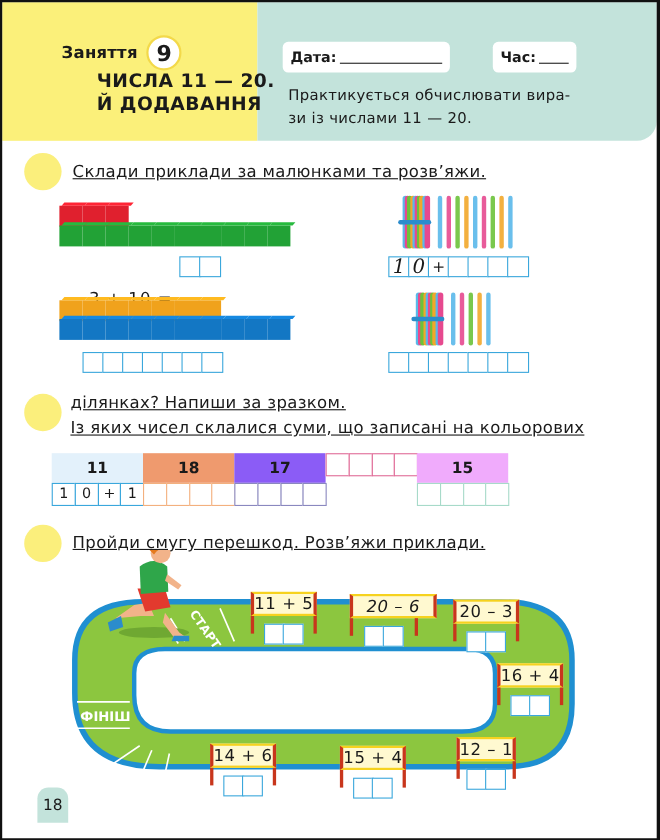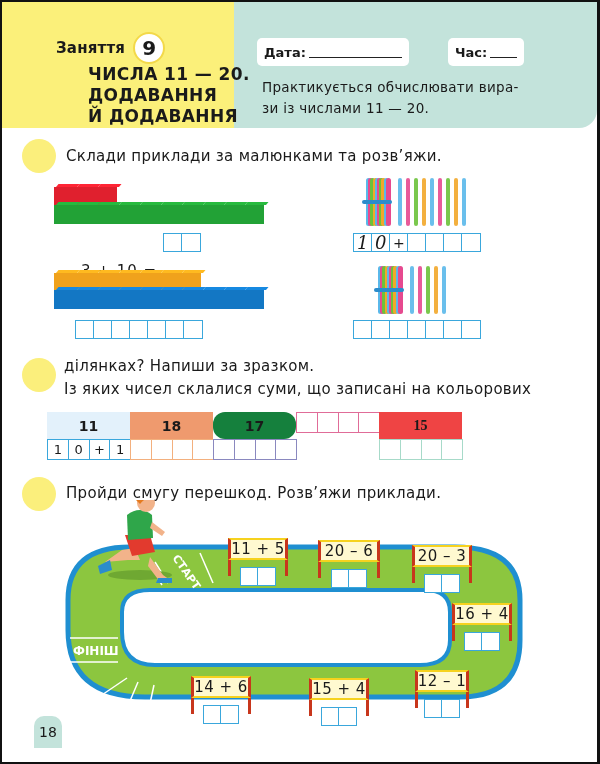--- a/index.html
+++ b/index.html
@@ -14,21 +14,21 @@
   .lesson-row { position: absolute; left: 56px; top: 32px; display: flex; align-items: center; }
   .lesson-label { font-size: 15px; font-weight: bold; letter-spacing: 0.2px; }
   .lesson-num { margin-left: 8px; width: 32px; height: 32px; border-radius: 50%; background: #fff; border: 2px solid #f3d94a; display: flex; align-items: center; justify-content: center; font-size: 20px; font-weight: bold; }
   .lesson-title { position: absolute; left: 56px; top: 64px; font-size: 17px; font-weight: bold; line-height: 21px; letter-spacing: 0.4px; margin-left: 32px; }
   .field-box { position: absolute; top: 38px; height: 28px; background: #fff; border-radius: 5px; display: flex; align-items: center; padding: 0 7px; font-size: 13px; font-weight: bold; }
   .field-box .line { display: inline-block; border-bottom: 1.5px solid #222; height: 12px; margin-left: 3px; }
   .goal { position: absolute; left: 262px; top: 77px; width: 290px; font-size: 13.5px; line-height: 21px; letter-spacing: 0.3px; }
 
   
   .bullet { position: absolute; width: 34px; height: 34px; border-radius: 50%; background: #fbef7c; }
-  .task-text { position: absolute; font-size: 15px; line-height: 23px; letter-spacing: 0.3px; }
+  .task-text { position: absolute; font-size: 15px; line-height: 23px; letter-spacing: 0.3px; text-decoration: underline; }
 
   
   .cube-row { position: absolute; display: flex; }
   .cube { width: 20.5px; height: 19px; position: relative; margin-right: 0.5px; }
   .cube::before { content: ""; position: absolute; left: 2px; top: -3px; width: 100%; height: 3px; background: inherit; filter: brightness(1.15); transform: skewX(-40deg); transform-origin: bottom left; }
 
   
   .boxes { position: absolute; display: flex; }
   .box { width: 19.5px; height: 19px; border: 1.5px solid #3aa7dc; margin-right: -1.5px; background: #fff; font-size: 14px; display: flex; align-items: center; justify-content: center; }
   .box.hand { font-family: "DejaVu Serif", serif; font-style: italic; font-size: 18px; }
@@ -63,21 +63,20 @@
 
 <div class="hdr-yellow"></div>
 <div class="hdr-teal"></div>
 
 <div class="lesson-row">
   <span class="lesson-label">Заняття</span>
   <span class="lesson-num">9</span>
 </div>
 <div class="lesson-title">
   <div>ЧИСЛА 11 — 20.</div>
-  <div>ДОДАВАННЯ</div>
   <div>Й ДОДАВАННЯ</div>
 </div>
 
 <div class="field-box" style="left:257px; width:152px;">
   <span>Дата:</span>
   <span class="line" style="width:100px;"></span>
 </div>
 <div class="field-box" style="left:448px; width:76px;">
   <span>Час:</span>
   <span class="line" style="width:30px;"></span>
@@ -222,38 +221,38 @@
     <div class="sum-col">
       <div class="sum-head" style="background: rgb(239, 154, 110);">18</div>
       <div class="sum-boxes">
         <span class="sb" style="border-color: rgb(243, 176, 126);"></span>
         <span class="sb" style="border-color: rgb(243, 176, 126);"></span>
         <span class="sb" style="border-color: rgb(243, 176, 126);"></span>
         <span class="sb" style="border-color: rgb(243, 176, 126);"></span>
       </div>
     </div>
     <div class="sum-col">
-      <div class="sum-head" style="background: #15803d; border-radius: 12px;">17</div>
+      <div class="sum-head" style="background: #8b5cf6;">17</div>
       <div class="sum-boxes">
         <span class="sb" style="border-color: rgb(138, 136, 191);"></span>
         <span class="sb" style="border-color: rgb(138, 136, 191);"></span>
         <span class="sb" style="border-color: rgb(138, 136, 191);"></span>
         <span class="sb" style="border-color: rgb(138, 136, 191);"></span>
       </div>
     </div>
     <div class="sum-col">
       <div class="sum-boxes">
         <span class="sb" style="border-color: rgb(224, 108, 152);"></span>
         <span class="sb" style="border-color: rgb(224, 108, 152);"></span>
         <span class="sb" style="border-color: rgb(224, 108, 152);"></span>
         <span class="sb" style="border-color: rgb(224, 108, 152);"></span>
       </div>
     </div>
     <div class="sum-col">
-      <div class="sum-head" style="background: #ef4444; font-family: Liberation Serif, serif;">15</div>
+      <div class="sum-head" style="background: #f0abfc;">15</div>
       <div class="sum-boxes">
         <span class="sb" style="border-color: rgb(167, 218, 201);"></span>
         <span class="sb" style="border-color: rgb(167, 218, 201);"></span>
         <span class="sb" style="border-color: rgb(167, 218, 201);"></span>
         <span class="sb" style="border-color: rgb(167, 218, 201);"></span>
       </div>
     </div>
   </div>
 
 <div class="bullet" style="left:22px; top:477px;"></div>
@@ -296,21 +295,21 @@
     <div class="hurdle" style="left: 228px; top: 538px;">
       <div class="banner" style="width: 60px;">11 + 5</div>
       <span class="leg" style="left: 0px; top: 22px; height: 16px;"></span>
       <span class="leg" style="left: 57px; top: 22px; height: 16px;"></span>
       <div class="ans" style="left: 11.5px; top: 29px;">
         <span></span>
         <span></span>
       </div>
     </div>
     <div class="hurdle" style="left: 318px; top: 540px;">
-      <div class="banner" style="width: 62px;">20 – 6</div>
+      <div class="banner" style="width: 79px; font-style: italic;">20 – 6</div>
       <span class="leg" style="left: 0px; top: 22px; height: 16px;"></span>
       <span class="leg" style="left: 59px; top: 22px; height: 16px;"></span>
       <div class="ans" style="left: 12.5px; top: 29px;">
         <span></span>
         <span></span>
       </div>
     </div>
     <div class="hurdle" style="left: 412px; top: 545px;">
       <div class="banner" style="width: 60px;">20 – 3</div>
       <span class="leg" style="left: 0px; top: 22px; height: 16px;"></span>

